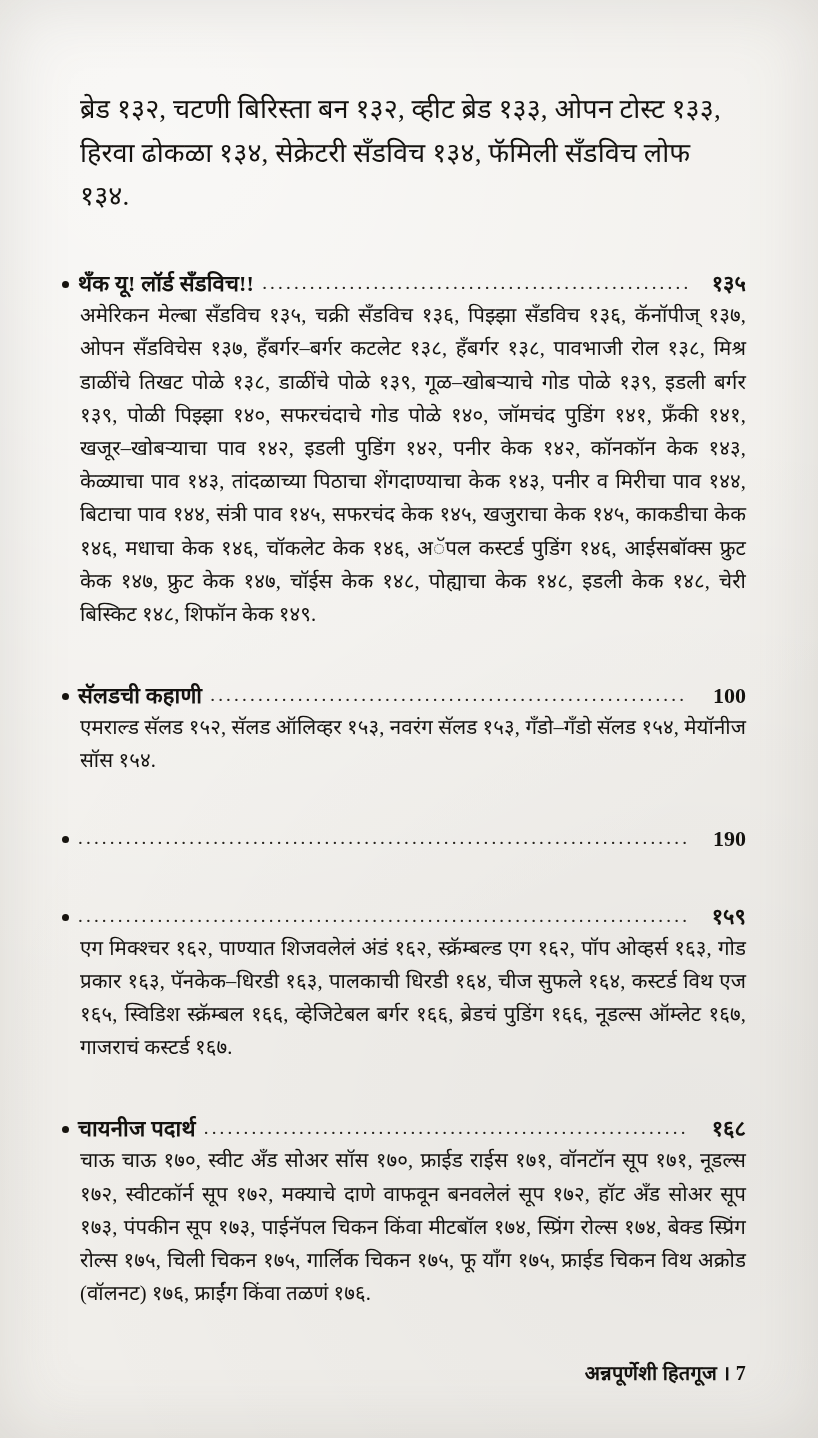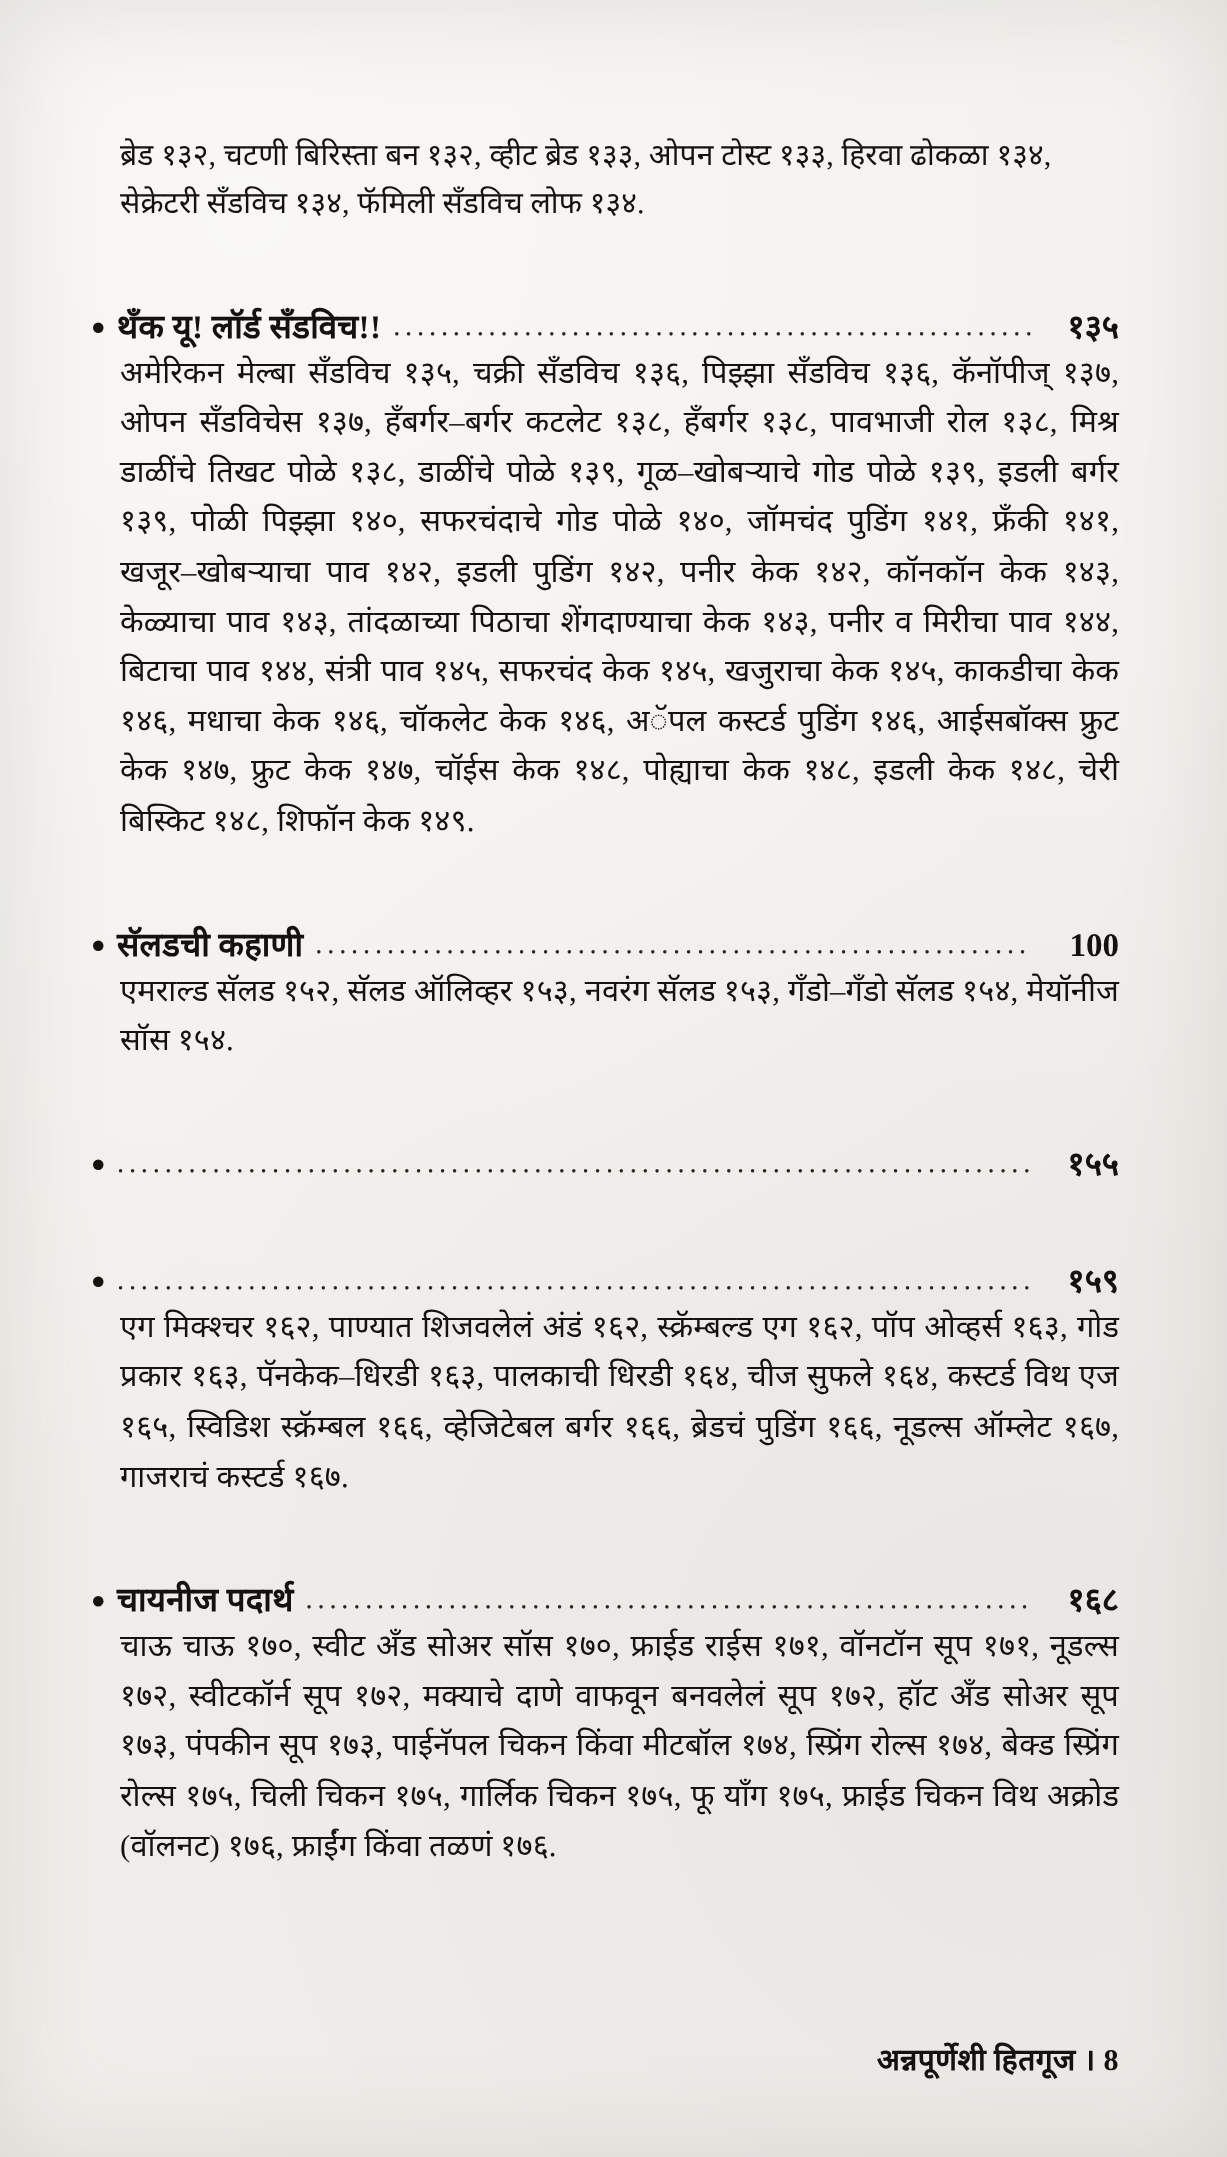--- a/index.html
+++ b/index.html
@@ -23,21 +23,21 @@
       radial-gradient(circle at 20% 10%, rgba(255,255,255,0.55), rgba(255,255,255,0) 60%),
       radial-gradient(circle at 85% 80%, rgba(0,0,0,0.035), rgba(0,0,0,0) 55%);
     box-sizing: border-box;
     padding: 88px 72px 40px 62px;
   }
   .content {
     position: relative;
     width: 100%;
   }
   .lead-para {
-    font-size: 20px;
+    font-size: 27px;
     line-height: 1.62;
     margin: 0 0 18px 18px;
     letter-spacing: 0.1px;
   }
   .entry {
     margin: 0 0 16px 0;
     position: relative;
   }
   .entry-head {
     display: flex;
@@ -135,21 +135,21 @@
         <span class="dots">.........................................................................................................</span>
         <span class="entry-page">100</span>
       </div>
       <div class="entry-body">एमराल्ड सॅलड १५२, सॅलड ऑलिव्हर १५३, नवरंग सॅलड १५३, गॅंडो–गॅंडो सॅलड १५४, मेयॉनीज सॉस १५४.</div>
     </div>
 
     <div class="entry">
       <div class="entry-head">
         <span class="bullet"><i></i></span>
         <span class="dots">.........................................................................................................</span>
-        <span class="entry-page">१५५</span>
+        <span class="entry-page">190</span>
       </div>
     </div>
 
     <div class="entry">
       <div class="entry-head">
         <span class="bullet"><i></i></span>
         <span class="dots">.........................................................................................................</span>
         <span class="entry-page">१५९</span>
       </div>
       <div class="entry-body">एग मिक्श्चर १६२, पाण्यात शिजवलेलं अंडं १६२, स्क्रॅम्बल्ड एग १६२, पॉप ओव्हर्स १६३, गोड प्रकार १६३, पॅनकेक–धिरडी १६३, पालकाची धिरडी १६४, चीज सुफले १६४, कस्टर्ड विथ एज १६५, स्विडिश स्क्रॅम्बल १६६, व्हेजिटेबल बर्गर १६६, ब्रेडचं पुडिंग १६६, नूडल्स ऑम्लेट १६७, गाजराचं कस्टर्ड १६७.</div>
@@ -160,15 +160,15 @@
         <span class="bullet"><i></i></span>
         <span class="entry-title">चायनीज पदार्थ</span>
         <span class="dots">.........................................................................................................</span>
         <span class="entry-page">१६८</span>
       </div>
       <div class="entry-body">चाऊ चाऊ १७०, स्वीट अँड सोअर सॉस १७०, फ्राईड राईस १७१, वॉनटॉन सूप १७१, नूडल्स १७२, स्वीटकॉर्न सूप १७२, मक्याचे दाणे वाफवून बनवलेलं सूप १७२, हॉट अँड सोअर सूप १७३, पंपकीन सूप १७३, पाईनॅपल चिकन किंवा मीटबॉल १७४, स्प्रिंग रोल्स १७४, बेक्ड स्प्रिंग रोल्स १७५, चिली चिकन १७५, गार्लिक चिकन १७५, फू याँग १७५, फ्राईड चिकन विथ अक्रोड (वॉलनट) १७६, फ्राईंग किंवा तळणं १७६.</div>
     </div>
 
   </div>
 
-  <div class="footer">अन्नपूर्णेशी हितगूज । 8</div>
+  <div class="footer">अन्नपूर्णेशी हितगूज । 7</div>
   <div class="page-shadow"></div>
 </div>
 
 </body></html>

